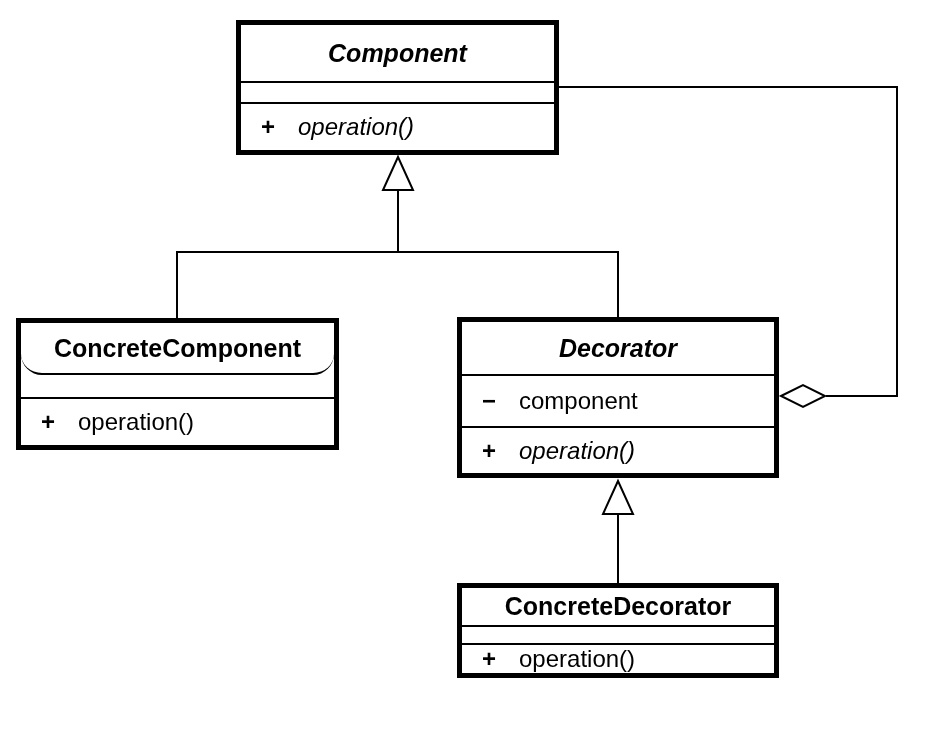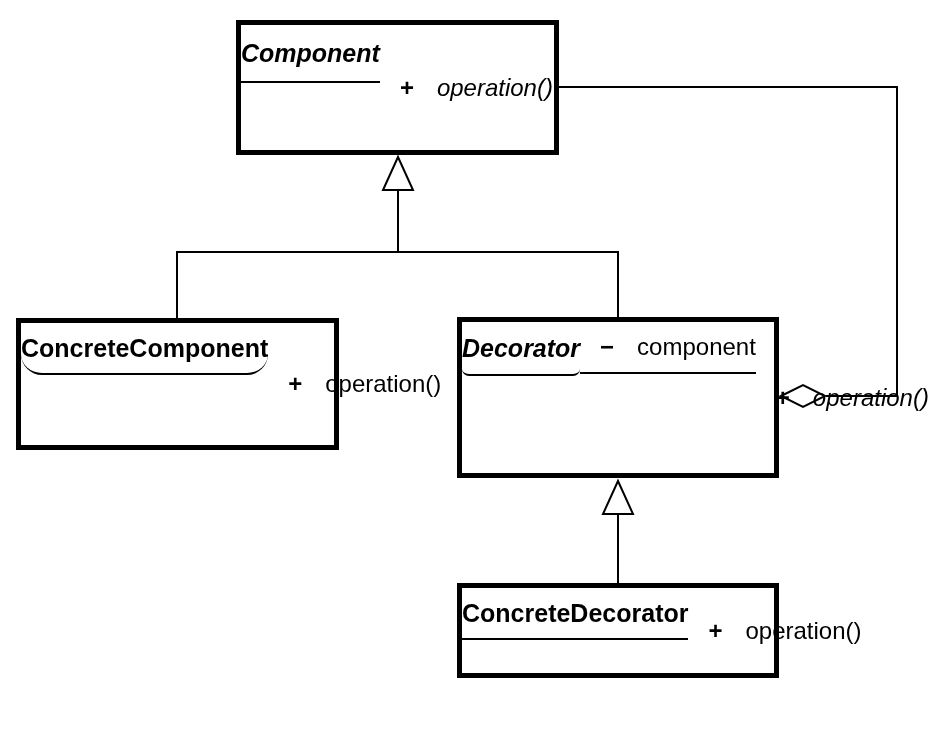--- a/index.html
+++ b/index.html
@@ -16,21 +16,21 @@
     left: 0; top: 0;
     z-index: 1;
   }
   .uml-class {
     position: absolute;
     z-index: 2;
     background: #ffffff;
     border: 5px solid #000000;
     box-sizing: border-box;
     display: flex;
-    flex-direction: row;
+    flex-direction: column;
     color: #000000;
   }
   .uml-title {
     display: flex;
     align-items: center;
     justify-content: center;
     font-weight: bold;
     font-size: 25px;
     border-bottom: 2px solid #000000;
     letter-spacing: 0px;
@@ -65,21 +65,21 @@
   
   #box-component            { left: 236px; top: 20px;  width: 323px; height: 135px; }
   #box-component .uml-title { height: 56px; }
   #box-component .uml-attrs { height: 19px; }
 
   #box-concrete-component            { left: 16px; top: 318px; width: 323px; height: 132px; }
   #box-concrete-component .uml-title { height: 50px; border-radius: 21px; }
   #box-concrete-component .uml-attrs { height: 22px; }
 
   #box-decorator            { left: 457px; top: 317px; width: 322px; height: 161px; }
-  #box-decorator .uml-title { height: 52px; border-radius: 7px; }
+  #box-decorator .uml-title { height: 52px; }
   #box-decorator .uml-attrs { height: 50px; }
 
   #box-concrete-decorator            { left: 457px; top: 583px; width: 322px; height: 95px; }
   #box-concrete-decorator .uml-title { height: 50px; }
   #box-concrete-decorator .uml-attrs { height: 22px; }
 </style>
 </head>
 <body>
 
 <div class="canvas">

